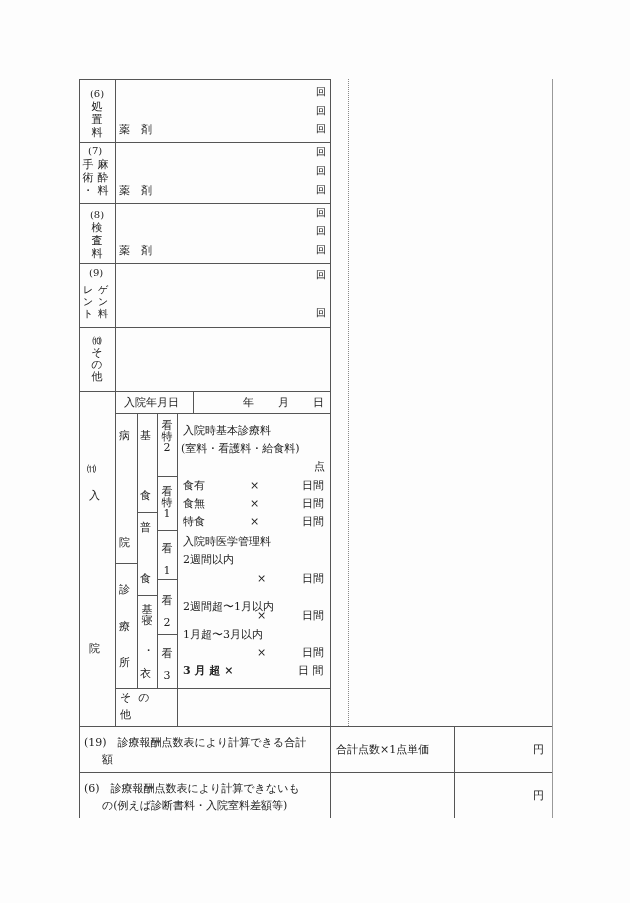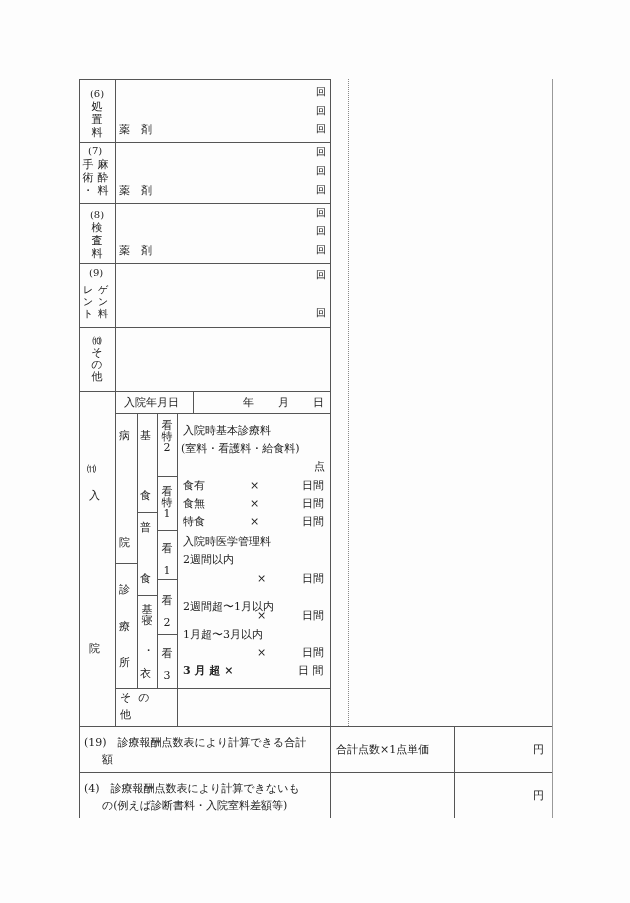--- a/index.html
+++ b/index.html
@@ -207,16 +207,16 @@
 </div>
 
 <div>
   <span class="t" style="left:84px; top:737px;">(19)　診療報酬点数表により計算できる合計</span>
   <span class="t" style="left:102px; top:754px;">額</span>
   <span class="t" style="left:336px; top:744px;text-align:center;">合計点数×1点単価</span>
   <span class="t" style="left:533px; top:744px;">円</span>
 </div>
 
 <div>
-  <span class="t" style="left:84px; top:783px;">(4)　診療報酬点数表により計算できないも</span>
+  <span class="t" style="left:84px; top:783px;">(6)　診療報酬点数表により計算できないも</span>
   <span class="t" style="left:102px; top:800px;">の(例えば診断書料・入院室料差額等)</span>
   <span class="t" style="left:533px; top:790px;">円</span>
 </div>
 
 </body></html>

